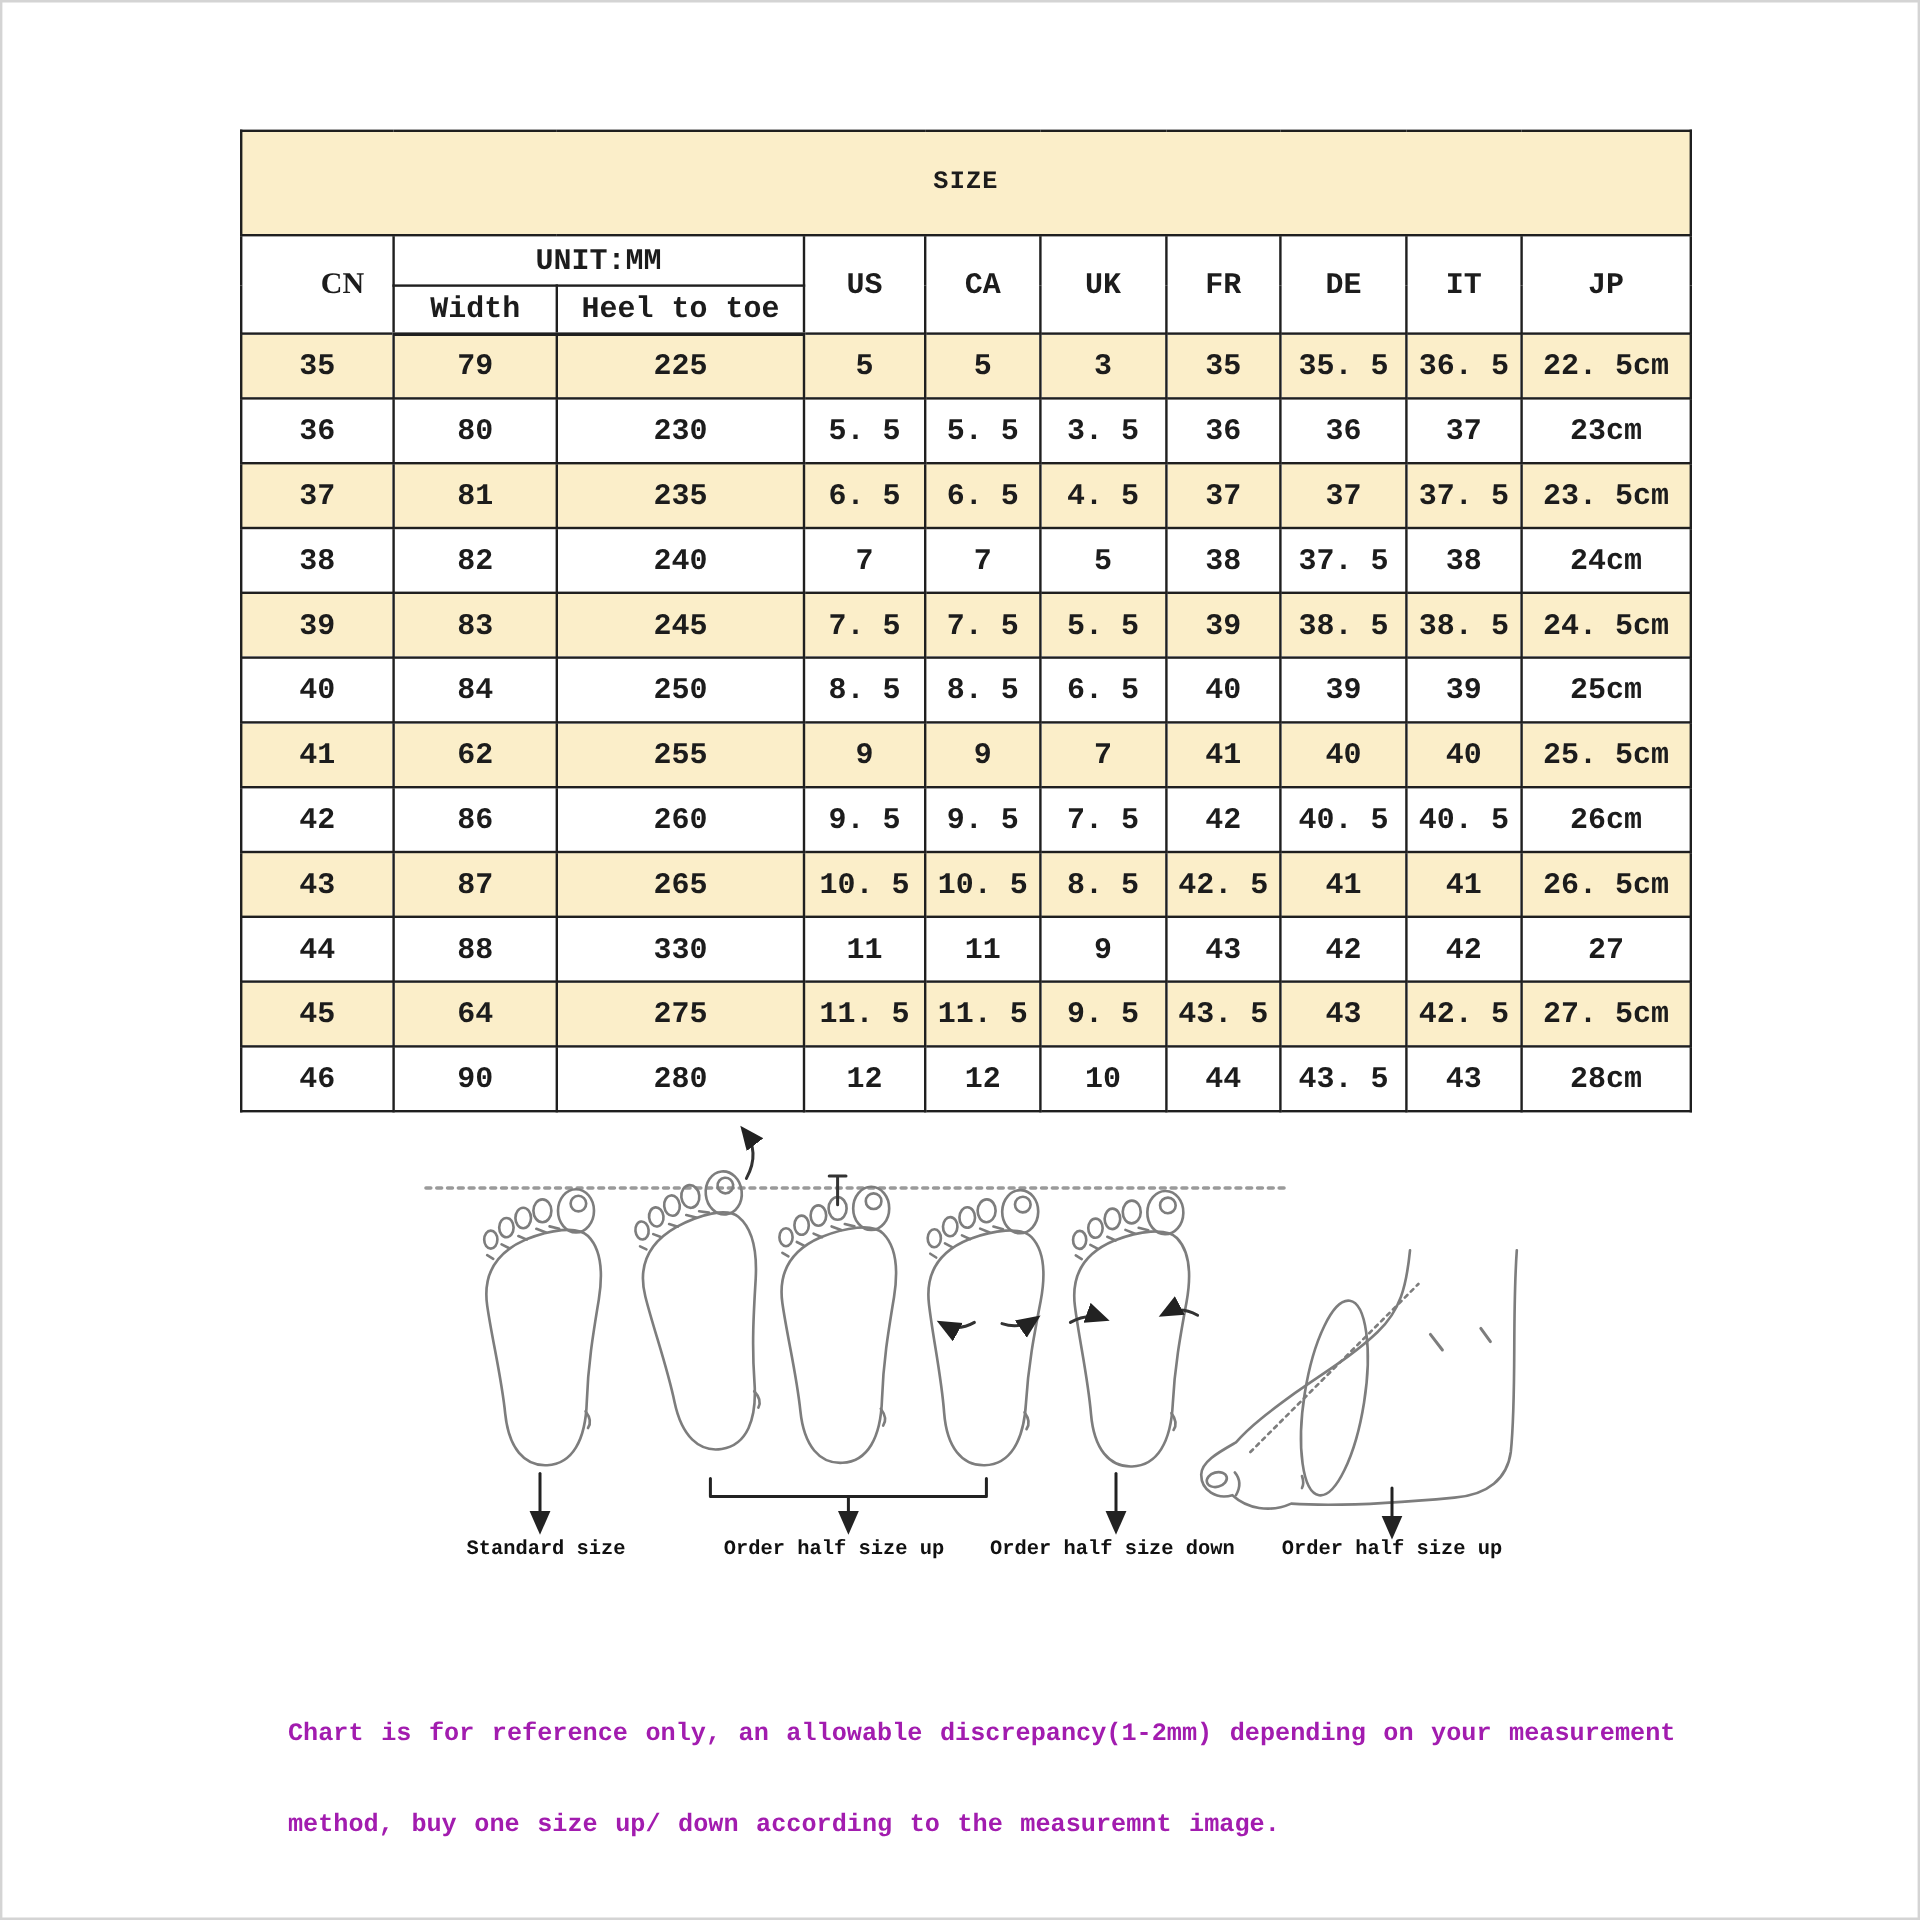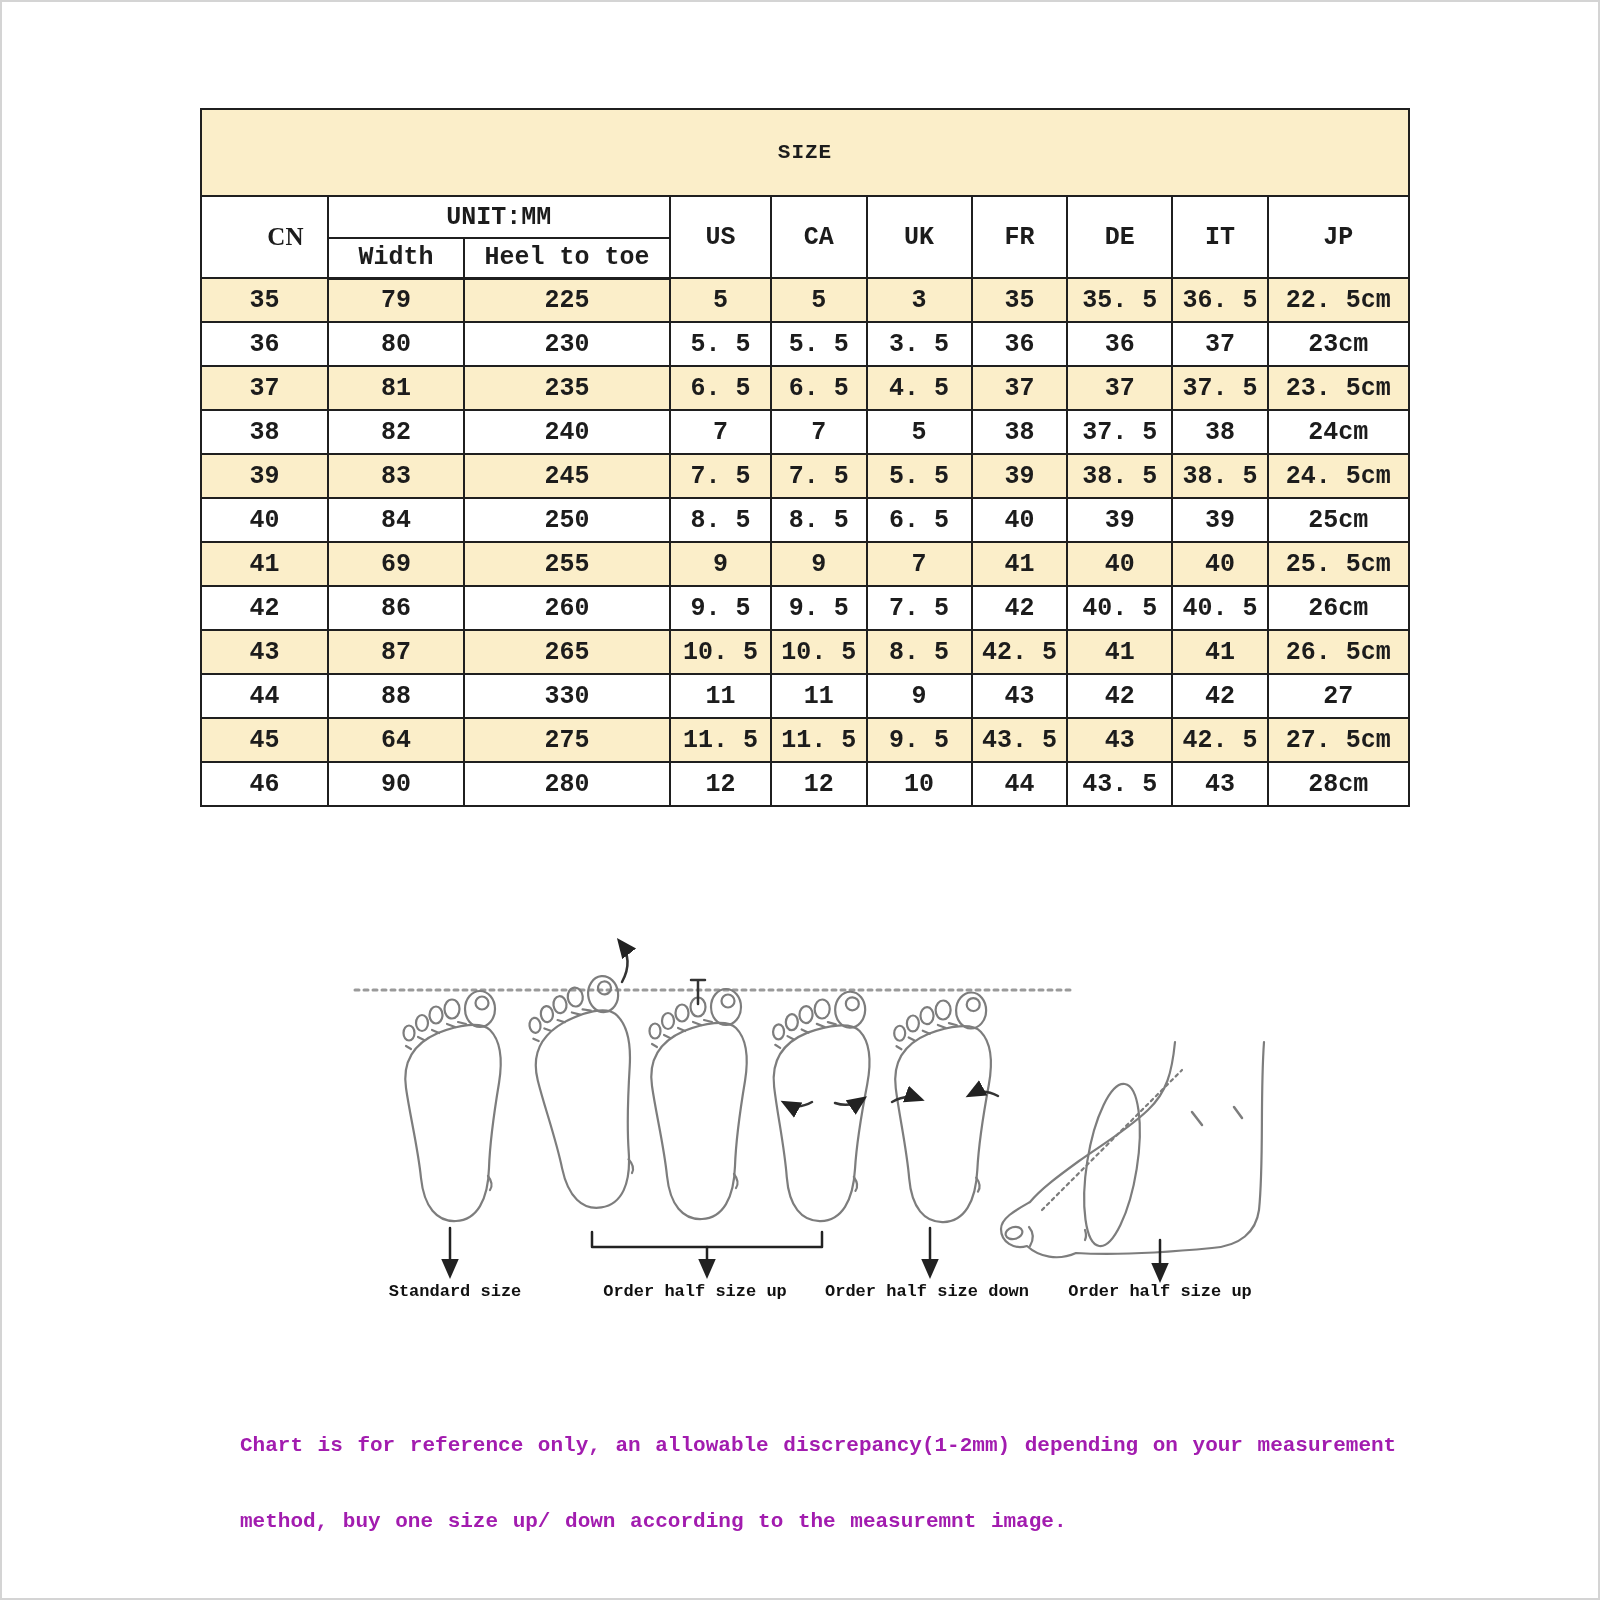--- a/index.html
+++ b/index.html
@@ -42,21 +42,21 @@
   }
   tr.head-row td { height: 42px; }
   tr.sub-head-row td { height: 40px; border-bottom-width: 3px; margin-left: 22px; }
   td.cn-cell {
     font-family: "Liberation Serif", serif;
     font-size: 64px;
     font-weight: 400;
     padding-left: 42px;
   }
   td.unit-cell { font-size: 23px; }
-  tbody.size-body tr { height: 44px; margin-top: 44px; }
+  tbody.size-body tr { height: 54px; margin-top: 44px; }
   tbody.size-body tr.hl td { background: var(--hl, #FBEEC9); }
 
   
   .diagram-svg {
     position: absolute;
     left: 330px;
     top: 930px;
     width: 960px;
     height: 380px;
   }
@@ -189,21 +189,21 @@
           <td>8. 5</td>
           <td>8. 5</td>
           <td>6. 5</td>
           <td>40</td>
           <td>39</td>
           <td>39</td>
           <td>25cm</td>
         </tr>
         <tr class="hl">
           <td>41</td>
-          <td>69</td>
+          <td>62</td>
           <td>255</td>
           <td>9</td>
           <td>9</td>
           <td>7</td>
           <td>41</td>
           <td>40</td>
           <td>40</td>
           <td>25. 5cm</td>
         </tr>
         <tr>

